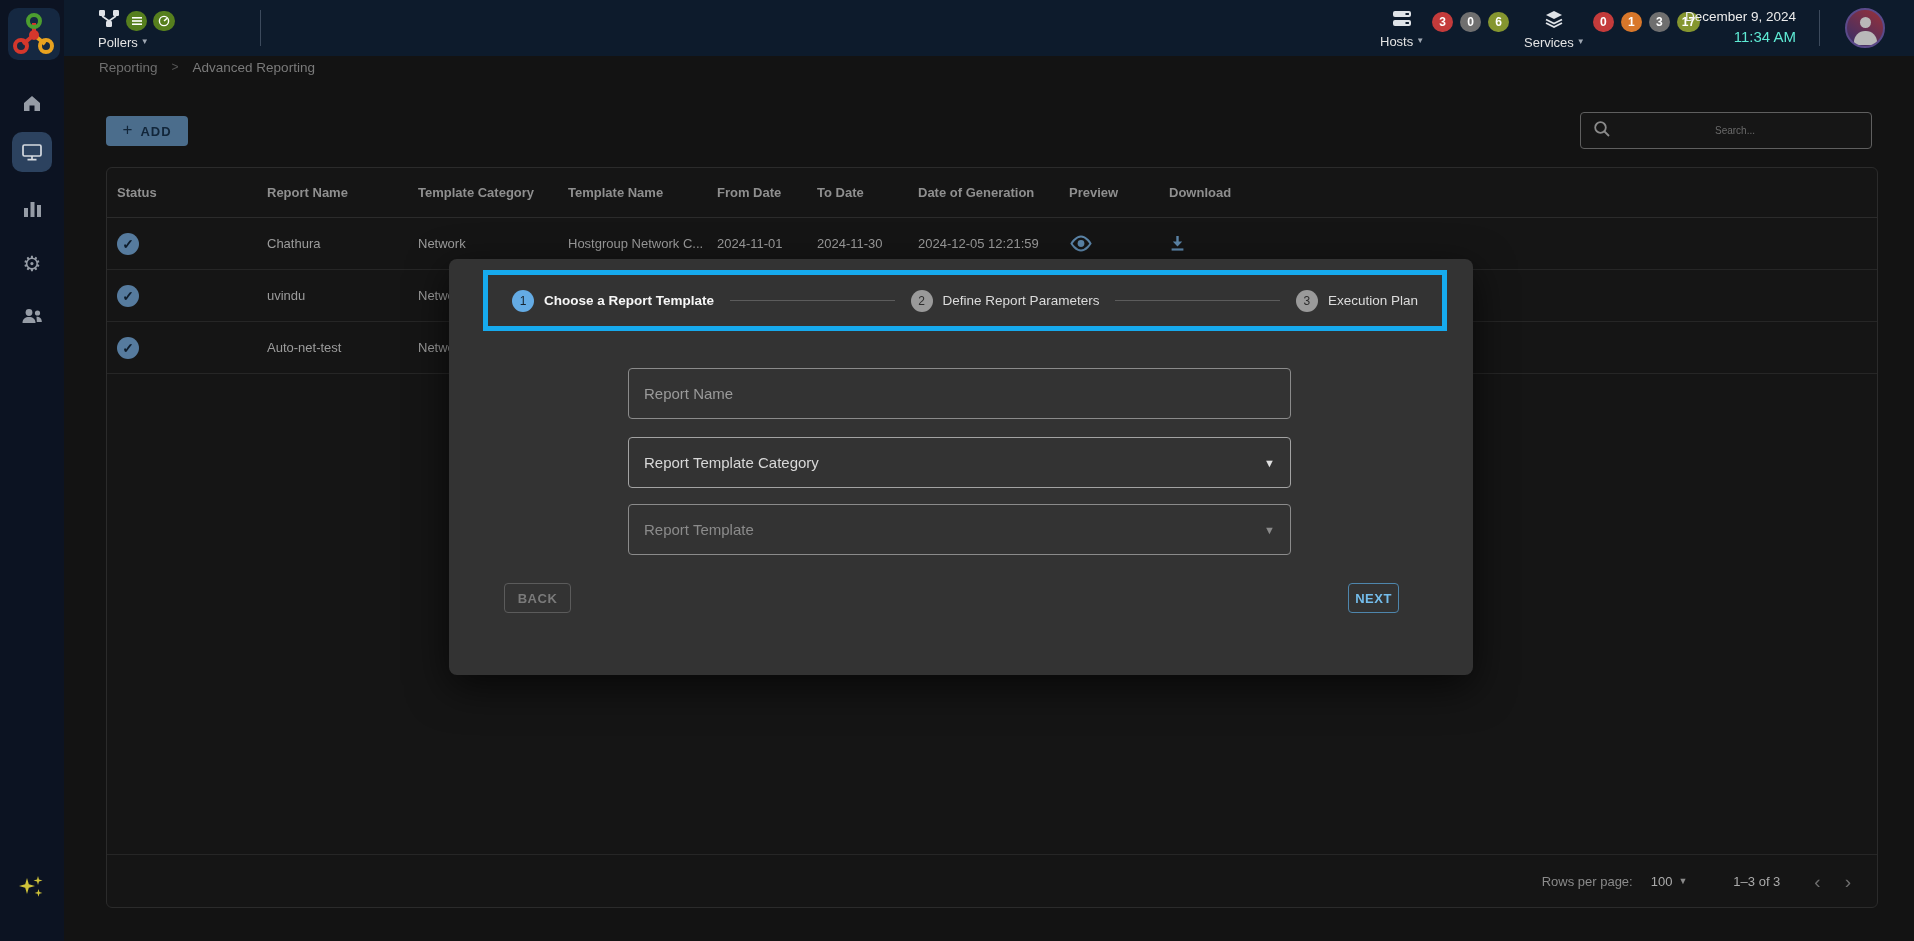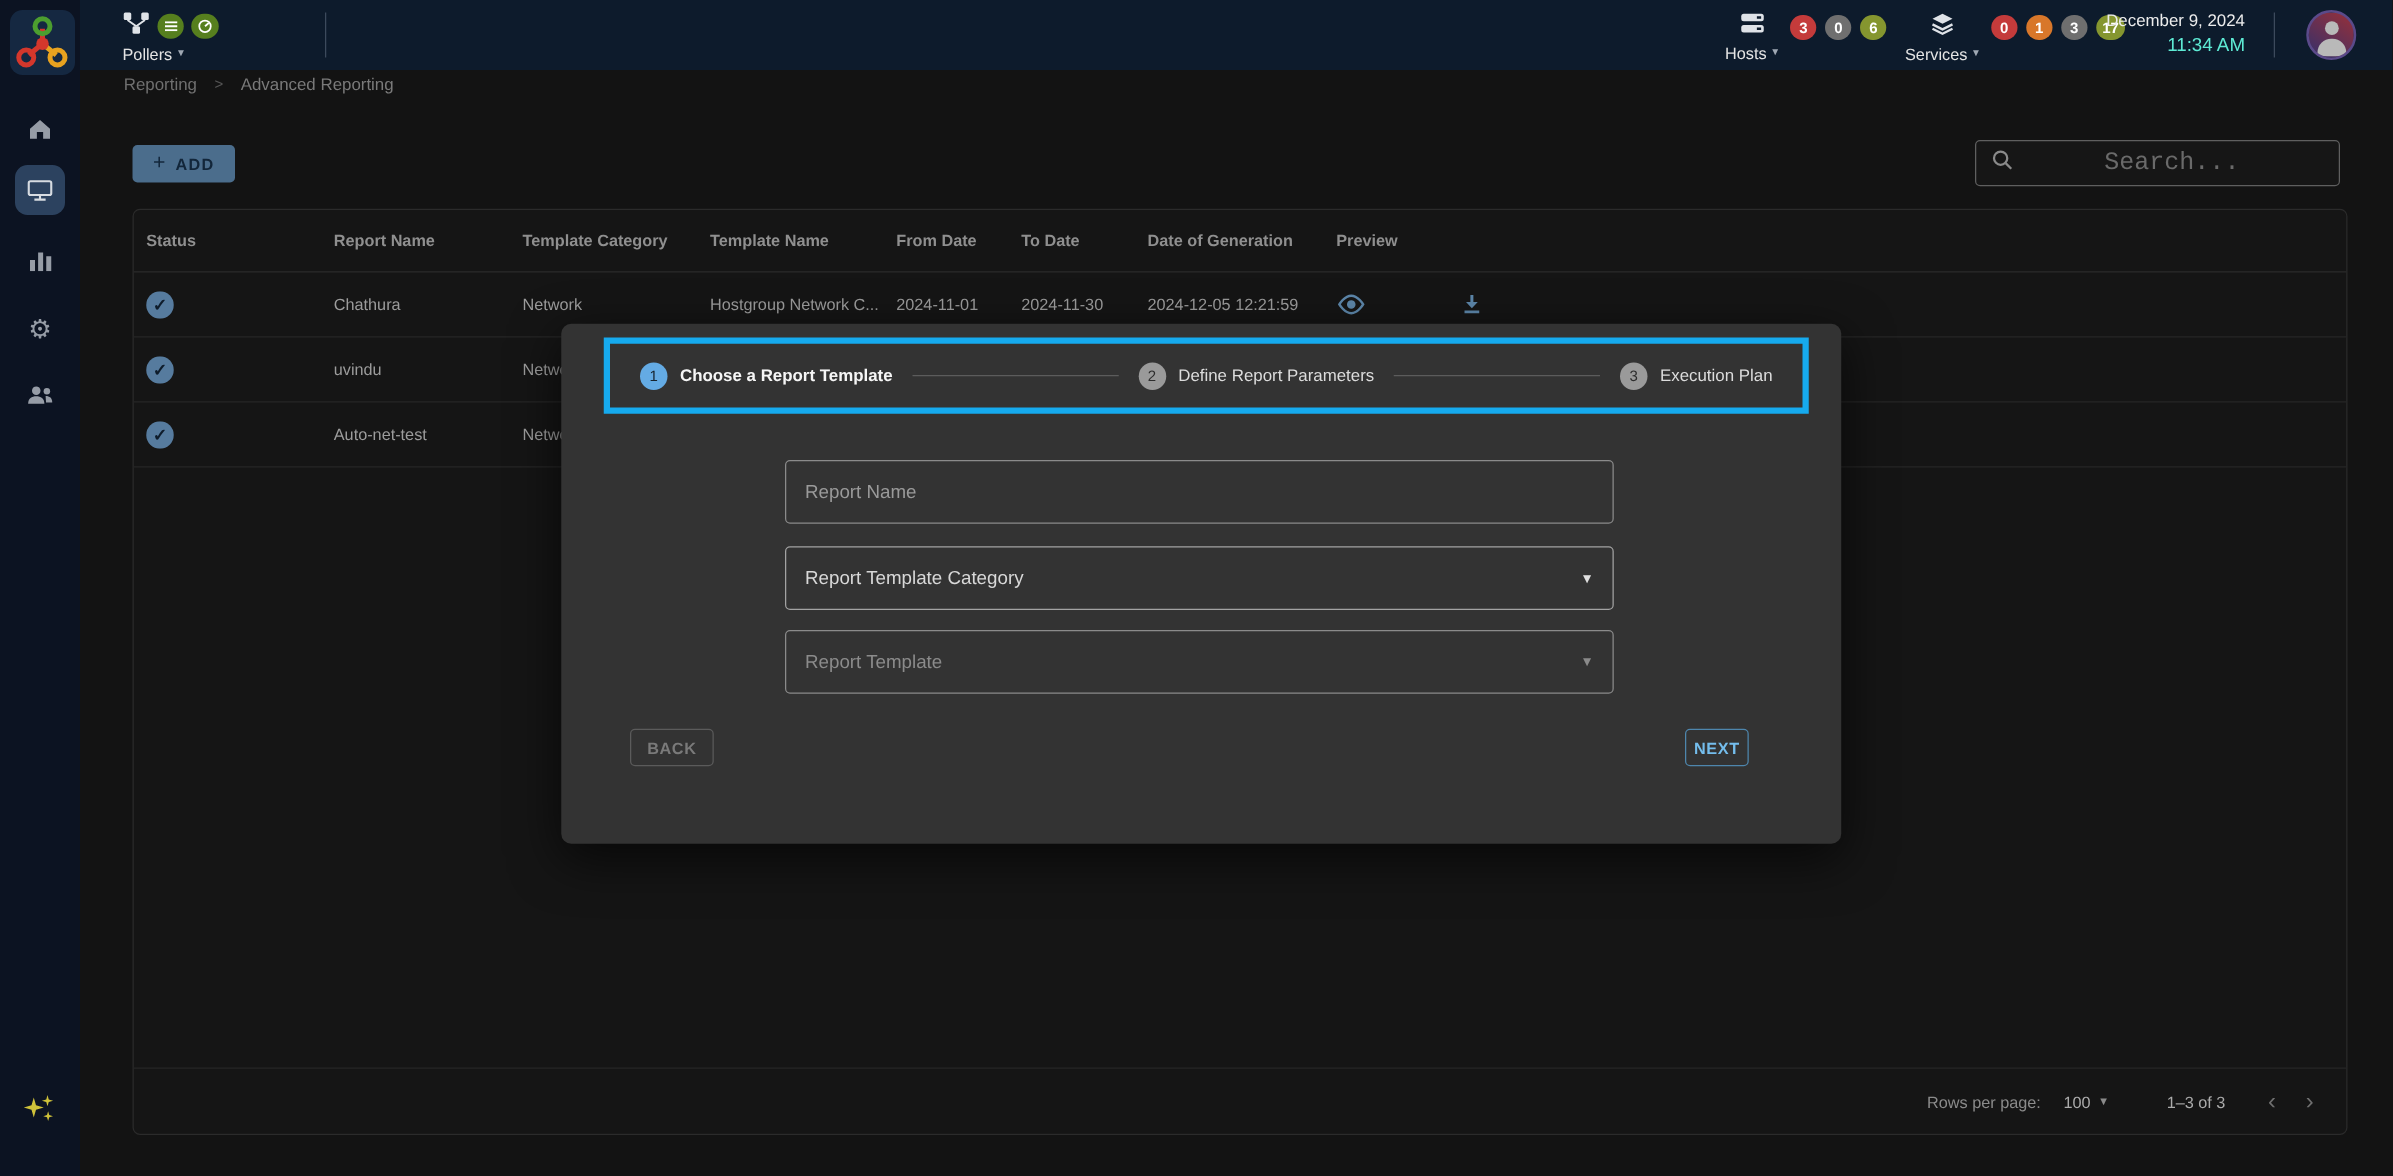--- a/index.html
+++ b/index.html
@@ -77,22 +77,22 @@
     font-family:"Liberation Sans", sans-serif; cursor:pointer;
   }
   .add-plus { font-size:17px; font-weight:400; margin-top:-2px; }
   .search-box {
     position:absolute; left:1580px; top:112px; width:292px; height:37px;
     border:1px solid #5f5f5f; border-radius:4px;
     display:flex; align-items:center; padding:0 12px; background:#161616;
   }
   .search-box input {
     flex:1; background:transparent; border:none; outline:none;
-    color:#f9a8d4; font-size:20px; text-align:center;
-    font-family:Liberation Mono, monospace;
+    color:#f9a8d4; font-size:10px; text-align:center;
+    font-family:Liberation Sans, sans-serif;
   }
   .search-box input::placeholder { color:#6a6a6a; }
 
   
   .table-card {
     position:absolute; left:106px; top:167px; width:1772px; height:741px;
     border:1px solid #2b2b2b; border-radius:6px; background:#151515;
     display:flex; flex-direction:column;
   }
   .thead { display:flex; height:50px; border-bottom:1px solid #2b2b2b; align-items:center; }
@@ -340,20 +340,21 @@
 <div class="table-card">
   <div class="thead">
     <div class="cell c0">Status</div>
     <div class="cell c1">Report Name</div>
     <div class="cell c2">Template Category</div>
     <div class="cell c3">Template Name</div>
     <div class="cell c4">From Date</div>
     <div class="cell c5">To Date</div>
     <div class="cell c6">Date of Generation</div>
     <div class="cell c7">Preview</div>
+    <div class="cell c8">Download</div>
   </div>
 
   <div class="trow">
     <div class="cell c0">
         <span class="status-ok">✓</span>
       </div>
     <div class="cell c1">Chathura</div>
     <div class="cell c2">Network</div>
     <div class="cell c3">Hostgroup Network C...</div>
     <div class="cell c4">2024-11-01</div>

